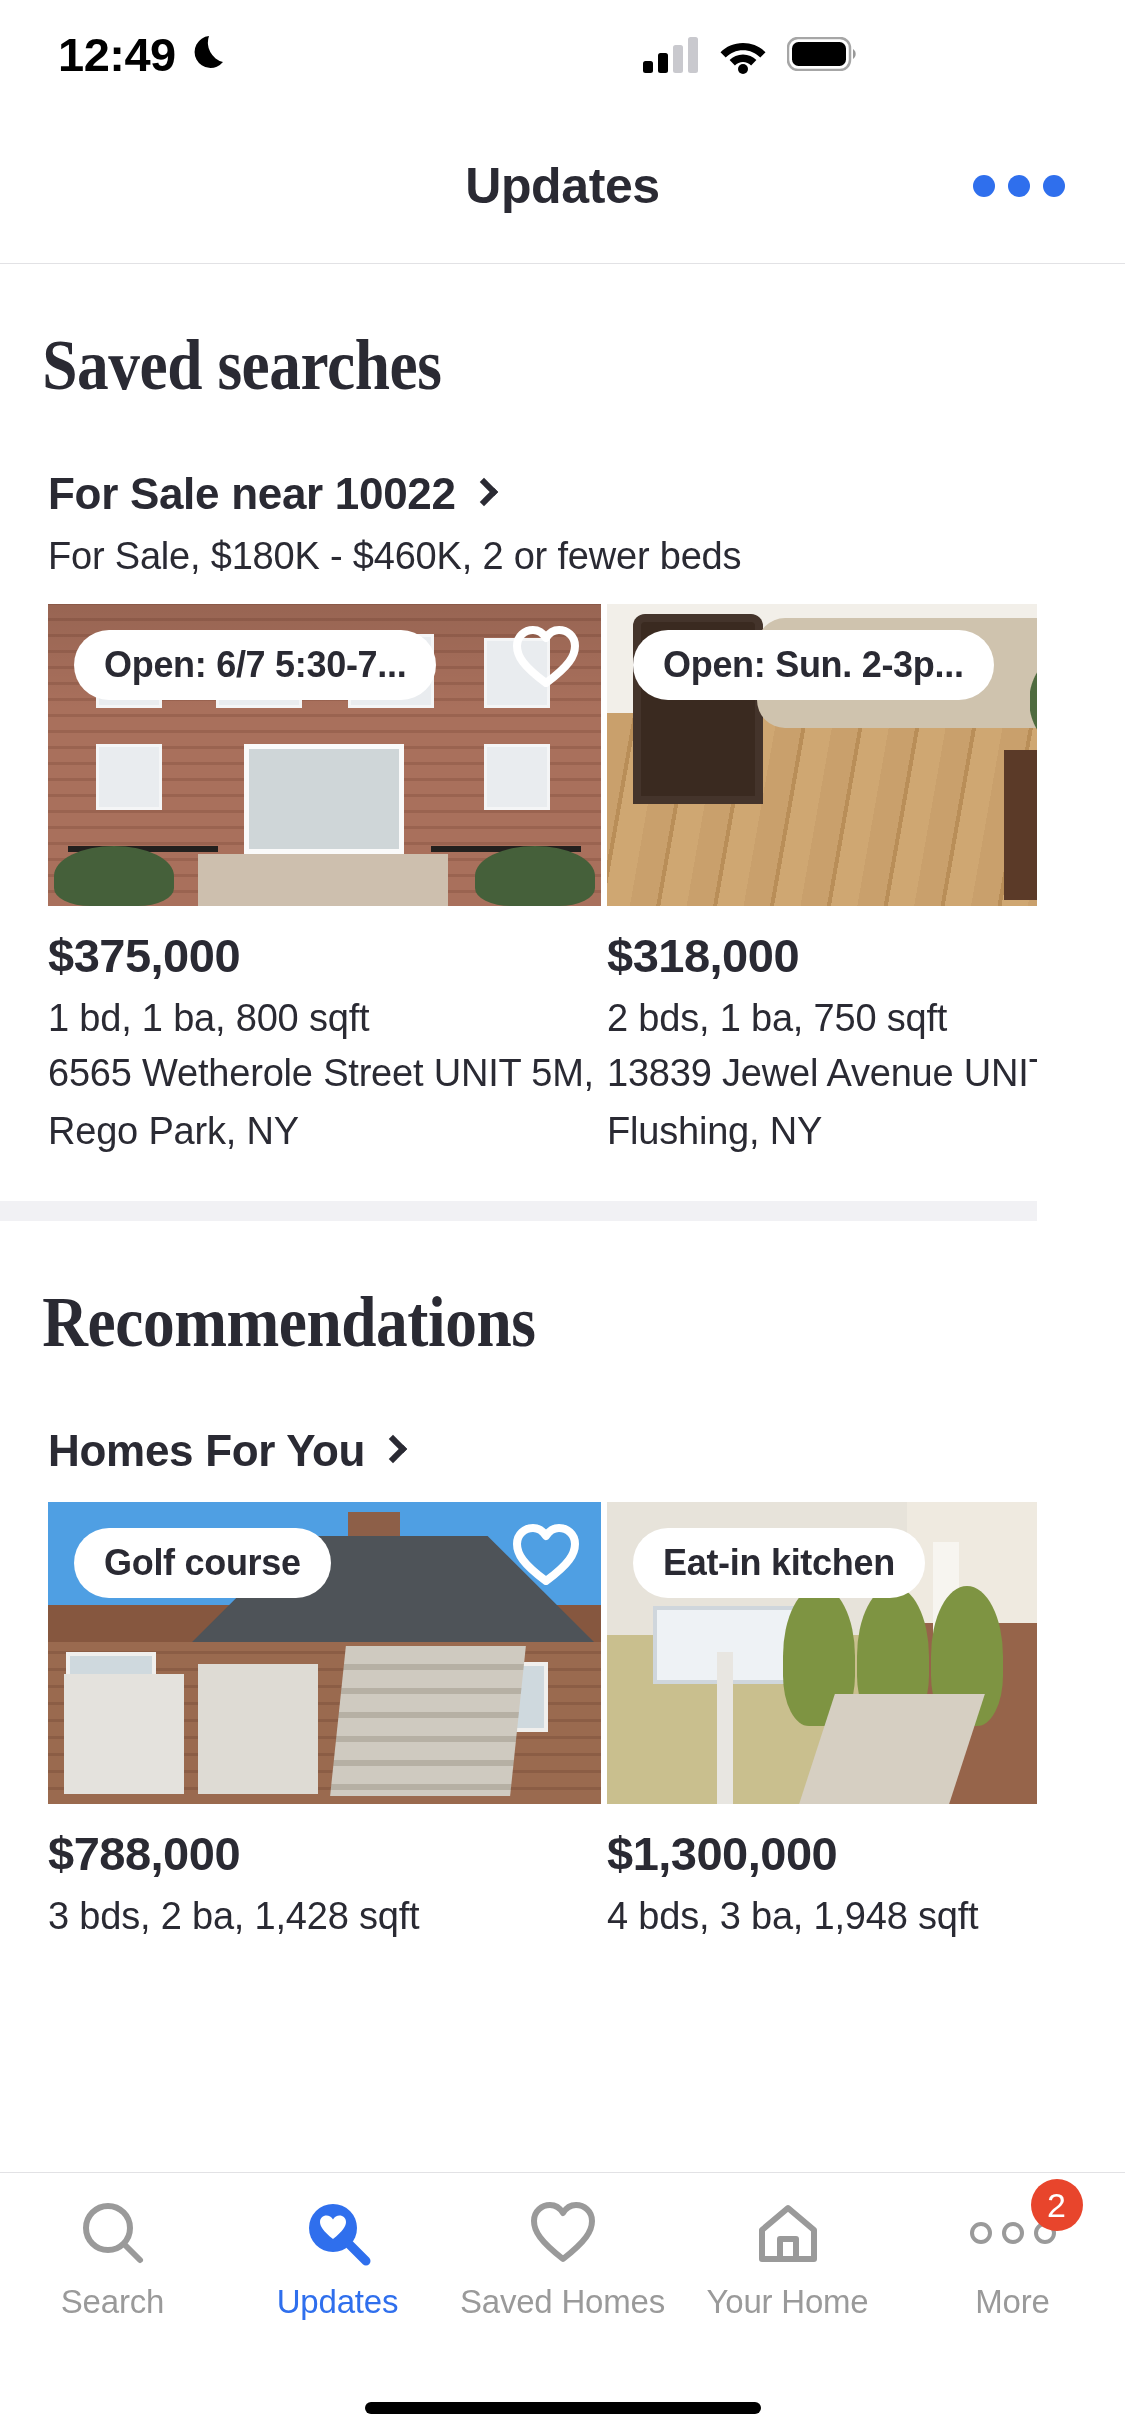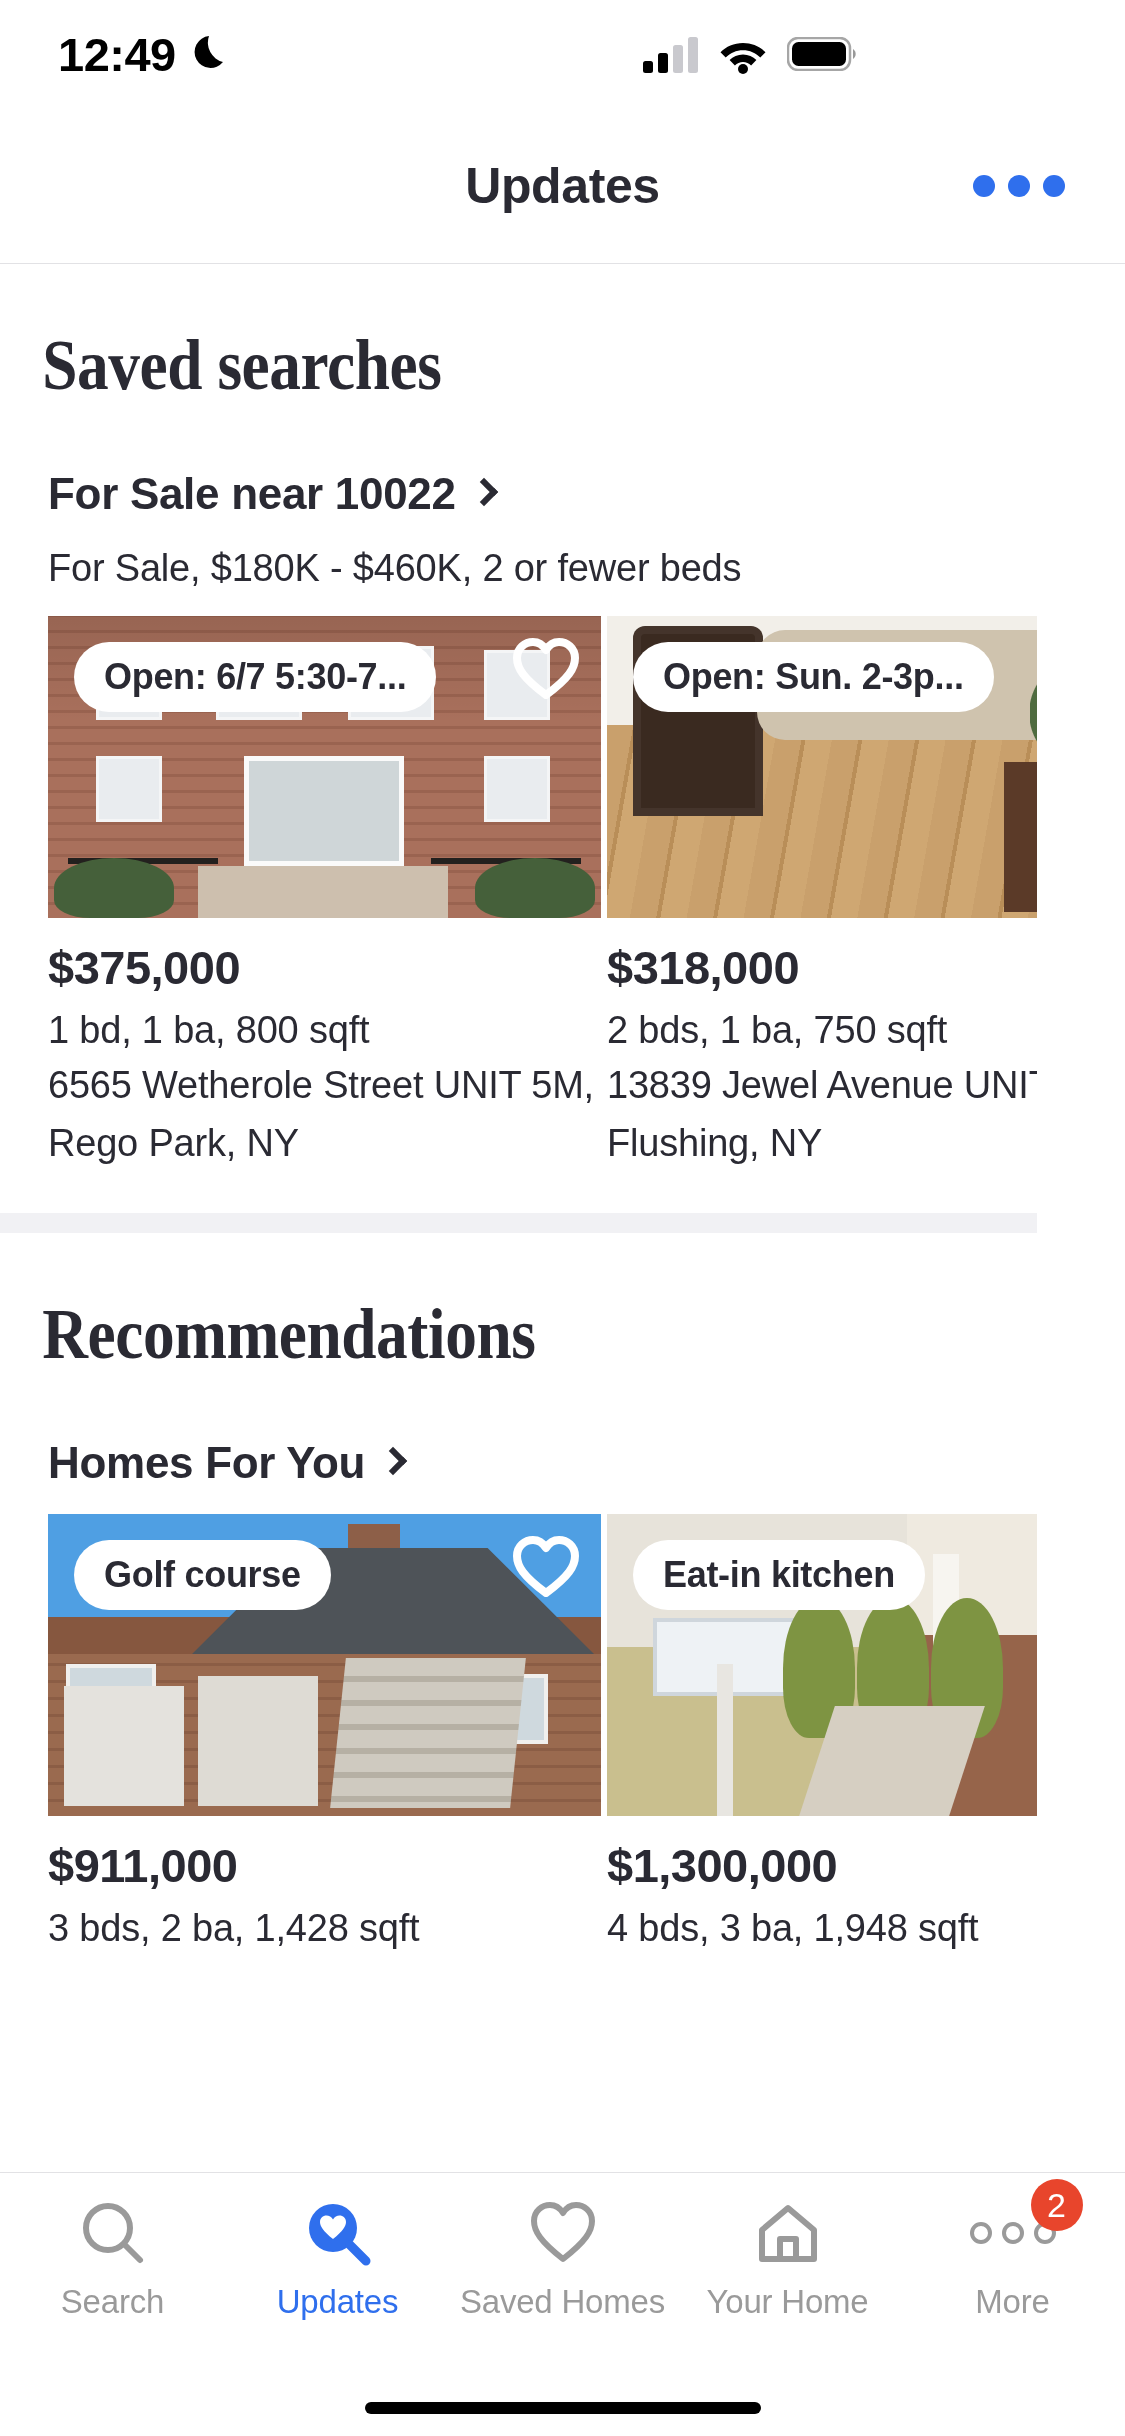--- a/index.html
+++ b/index.html
@@ -60,21 +60,21 @@
   .sub-head-link {
     display:flex; align-items:center; gap:18px;
     font-size:44px; font-weight:700; color:#2a2a33; letter-spacing:-0.3px;
   }
   .chev {
     display:inline-block; width:20px; height:20px;
     border-right:6px solid #2a2a33; border-top:6px solid #2a2a33;
     transform:rotate(45deg); margin-bottom:4px;
   }
   .sub-head-desc {
-    margin-top:28px;
+    margin-top:16px;
     font-size:38px; color:#2a2a33; font-weight:400; letter-spacing:-0.2px;
   }
 
   
   .card-row {
     display:flex; gap:6px;
     padding:26px 12px 0 48px;
     overflow:hidden;
   }
   .card { width:553px; flex:0 0 553px; }
@@ -344,21 +344,21 @@
               <div class="garage2"></div>
               <div class="steps"></div>
             </div>
             <div class="badge">Golf course</div>
             <div class="heart-btn">
               <svg width="66" height="62" viewBox="0 0 66 62">
                 <path d="M33 57 C10 40 4 30 4 20 C4 10 12 4 20 4 C26 4 30 7 33 12 C36 7 40 4 46 4 C54 4 62 10 62 20 C62 30 56 40 33 57 Z" fill="none" stroke="#fff" stroke-width="8" stroke-linejoin="round"></path>
               </svg>
             </div>
           </div>
-          <div class="card-price">$911,000</div>
+          <div class="card-price">$788,000</div>
           <div class="card-facts">3 bds, 2 ba, 1,428 sqft</div>
         </div>
 
         <div class="card">
           <div class="card-img">
             <div class="photo ph-lawn">
               <div class="porch"></div>
               <div class="col" style="left:326px; top:40px; bottom:60px;"></div>
               <div class="col" style="left:460px; top:40px; bottom:60px;"></div>
               <div class="sign"></div>

